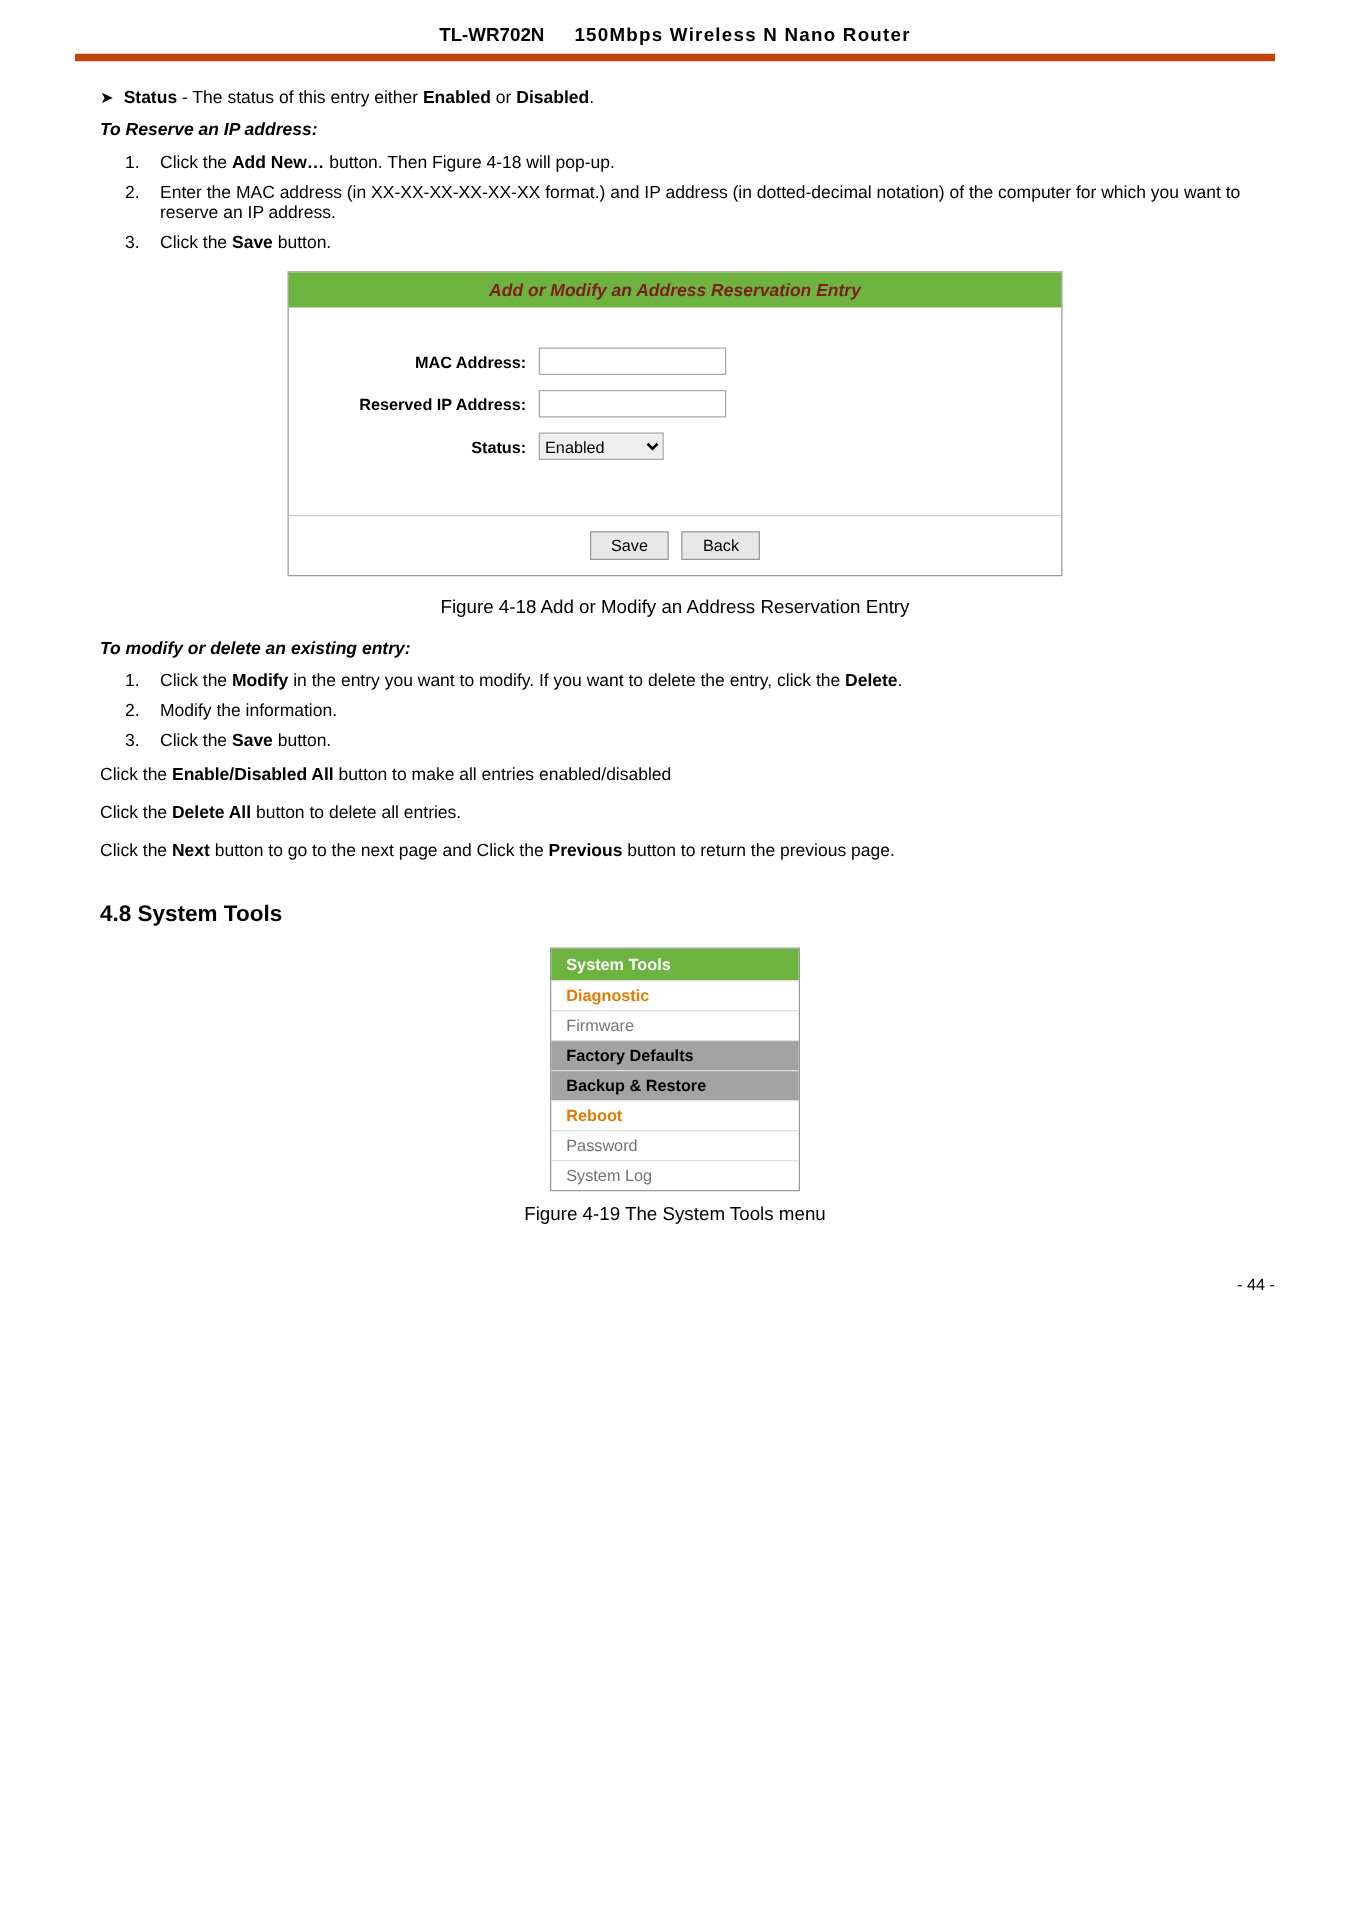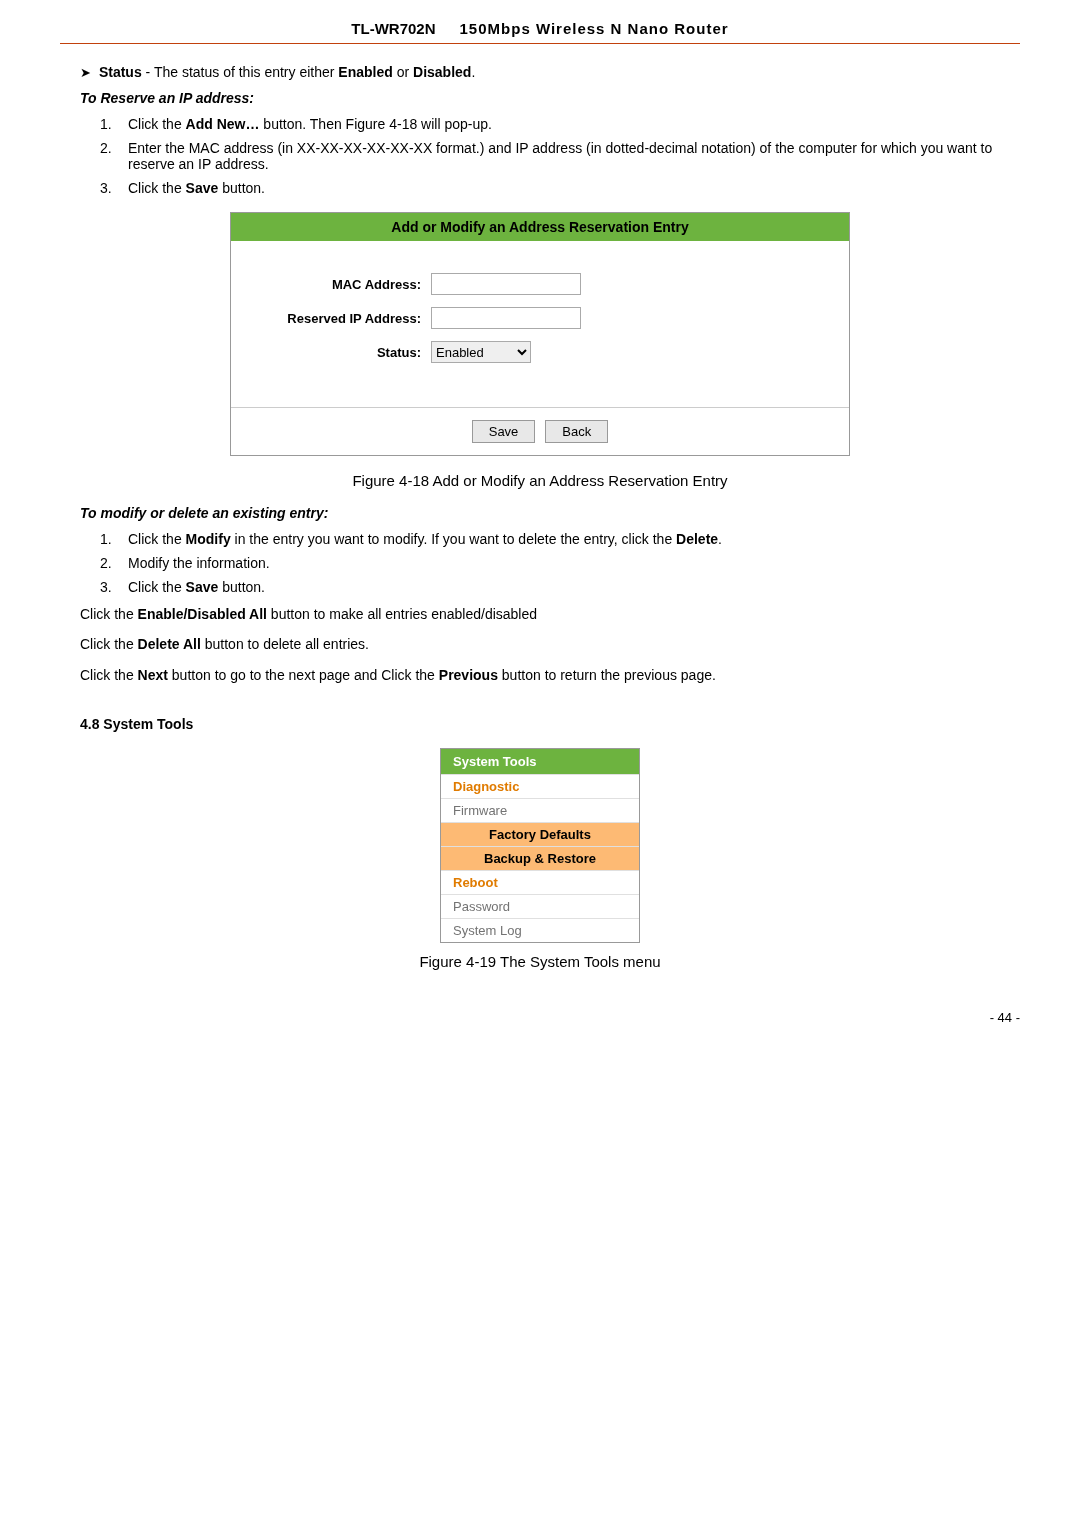--- a/index.html
+++ b/index.html
@@ -11,21 +11,21 @@
       width: 1080px;
       min-height: 1527px;
       padding: 20px 60px;
     }
 
     .header {
       display: flex;
       justify-content: center;
       align-items: flex-start;
       gap: 24px;
-      border-bottom: 1px solid #c2410c;
+      border-bottom: 6px solid #c2410c;
       padding-bottom: 6px;
       margin-bottom: 20px;
     }
 
     .header-model {
       font-weight: bold;
       font-size: 15px;
     }
 
     .header-desc {
@@ -78,25 +78,26 @@
 
     
     .form-box {
       border: 1px solid #999;
       margin: 16px auto;
       width: 620px;
     }
 
     .form-box-header {
       background: #6db33f;
-      color: #000000;
+      color: #7f1d1d;
       font-weight: bold;
       font-size: 14px;
       padding: 6px 12px;
       text-align: center;
+      font-style: italic;
     }
 
     .form-box-body {
       padding: 32px 30px;
     }
 
     .form-row {
       display: flex;
       align-items: center;
       margin-bottom: 12px;
@@ -150,21 +151,21 @@
       margin-bottom: 16px;
     }
 
     .para {
       margin-bottom: 8px;
       line-height: 1.6;
     }
 
     
     .section-title {
-      font-size: 14px;
+      font-size: 18px;
       font-weight: bold;
       margin-top: 30px;
       margin-bottom: 16px;
     }
 
     
     .menu-box {
       border: 1px solid #999;
       width: 200px;
       margin: 10px auto;
@@ -188,24 +189,23 @@
     .menu-item-active {
       color: #e07b00;
       font-weight: bold;
     }
 
     .menu-item-normal {
       color: #737373;
     }
 
     .menu-item-highlight {
-      background: #fdba74;
+      background: #a3a3a3;
       color: #000;
       font-weight: bold;
-      text-align: center;
     }
 
     .page-num {
       text-align: right;
       margin-top: 40px;
       font-size: 13px;
     }
   </style>
 </head>
 <body>

